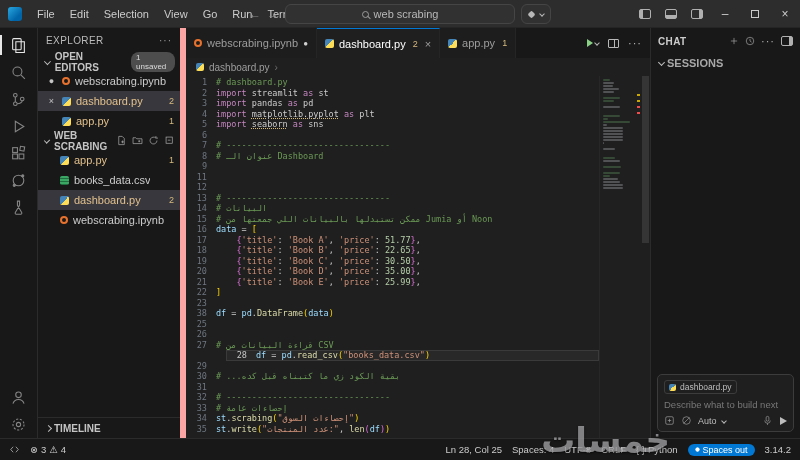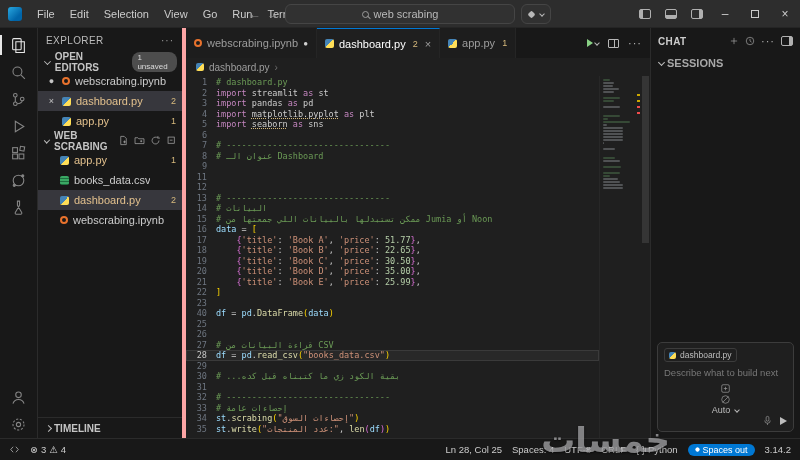--- a/index.html
+++ b/index.html
@@ -31,21 +31,21 @@
 
   
   .activitybar { width:38px; background:#181818; border-right:1px solid #2b2b2b; display:flex; flex-direction:column; align-items:center; padding-top:4px; flex:0 0 auto; }
   .act { width:38px; height:26px; display:flex; align-items:center; justify-content:center; color:#868686; position:relative; margin-bottom:1px; }
   .act.active { color:#e7e7e7; }
   .act.active::before { content:""; position:absolute; left:0; top:3px; bottom:3px; width:2px; background:#e7e7e7; }
   .act svg { width:17px; height:17px; }
   .act-spacer { flex:1; }
 
   
-  .sidebar { width:148px; background:#181818; border-right:4px solid #fca5a5; display:flex; flex-direction:column; flex:0 0 auto; min-height:0; }
+  .sidebar { width:148px; background:#181818; border-right:6px solid #fca5a5; display:flex; flex-direction:column; flex:0 0 auto; min-height:0; }
   .sb-title { height:24px; display:flex; align-items:center; padding:0 8px; font-size:10px; color:#bbbbbb; letter-spacing:.4px; flex:0 0 auto; }
   .sb-title .more { margin-left:auto; color:#9a9a9a; letter-spacing:1px; }
   .sec-hdr { height:19px; display:flex; align-items:center; font-size:10px; font-weight:bold; color:#c5c5c5; padding:0 5px; gap:2px; flex:0 0 auto; }
   .chev { display:inline-block; width:5px; height:5px; border-right:1.2px solid #bdbdbd; border-bottom:1.2px solid #bdbdbd; transform:rotate(45deg); margin:0 3px 1px 2px; }
   .chev.right { transform:rotate(-45deg); margin-bottom:0; }
   .pill { margin-left:5px; background:#4d4d4d; color:#dcdcdc; font-size:8px; font-weight:normal; border-radius:8px; padding:1px 5px; }
   .sec-actions { margin-left:auto; display:flex; gap:5px; color:#b0b0b0; }
   .sec-actions svg { width:11px; height:11px; }
   .row { display:flex; align-items:center; height:20px; padding:0 6px 0 8px; font-size:11px; color:#cccccc; gap:5px; }
   .row.active { background:#37373d; }
@@ -76,21 +76,21 @@
   .split::after { content:""; position:absolute; left:5px; top:0; bottom:0; width:1px; background:#b8b8b8; }
   .more-dots { letter-spacing:1px; }
   .breadcrumbs { height:18px; display:flex; align-items:center; gap:5px; font-size:10px; color:#9d9d9d; padding:0 10px; flex:0 0 auto; }
   .bc-sep { color:#6d6d6d; }
 
   .editor-body { flex:1; position:relative; overflow:hidden; display:flex; min-height:0; }
   .code-scroll { flex:1; overflow:hidden; padding-top:1px; font-family:"DejaVu Sans Mono","DejaVu Sans",monospace; }
   .code-line { display:flex; height:10.5px; line-height:10.5px; font-size:8.5px; white-space:pre; }
   .code-line .ln { width:30px; flex:0 0 auto; text-align:right; padding-right:9px; color:#6e7681; }
   .code-line .lt { white-space:pre; color:#cccccc; }
-  .code-line.current { background:rgba(255,255,255,.045); outline:1px solid #3a3a3a; outline-offset:-1px; }
+  .code-line.current { background:rgba(255,255,255,.045); outline:1px solid #3a3a3a; outline-offset:-1px;margin-left:40px; }
   .code-line.current .ln { color:#c6c6c6; }
   .tk-cm { color:#6a9955; } .tk-kw { color:#c586c0; } .tk-pl { color:#cccccc; }
   .tk-va { color:#9cdcfe; } .tk-fn { color:#dcdcaa; } .tk-st { color:#ce9178; }
   .tk-nu { color:#b5cea8; } .tk-b1 { color:#ffd700; } .tk-b2 { color:#da70d6; }
   .tk-ul { color:#cccccc; text-decoration:underline dotted #d7ba7d; text-underline-offset:1px; }
   .minimap { width:42px; flex:0 0 auto; padding:3px 2px 0 3px; border-left:1px solid rgba(255,255,255,.04); position:relative; }
   .mm-bar { height:2px; margin-bottom:1px; background:#9aa0a6; opacity:.4; border-radius:1px; }
   .ovr { position:absolute; right:1px; width:3px; height:2px; }
   .scrollcol { width:9px; flex:0 0 auto; position:relative; }
   .thumb { position:absolute; top:0; left:1px; right:1px; height:46%; background:rgba(121,121,121,.25); }
@@ -99,21 +99,21 @@
   .chat { width:150px; flex:0 0 auto; background:#181818; border-left:1px solid #2b2b2b; display:flex; flex-direction:column; min-height:0; }
   .chat-hdr { height:26px; display:flex; align-items:center; padding:0 7px; gap:4px; flex:0 0 auto; }
   .chat-title { font-size:10px; font-weight:bold; color:#cccccc; letter-spacing:.4px; }
   .chat-icons { margin-left:auto; display:flex; align-items:center; gap:6px; color:#b0b0b0; }
   .chat-icons svg { width:10px; height:10px; }
   .sessions-hdr { height:18px; display:flex; align-items:center; font-size:11px; font-weight:bold; color:#a8a8a8; padding:0 6px; flex:0 0 auto; }
   .chat-space { flex:1; }
   .chat-inputbox { margin:6px; border:1px solid #3c3c3c; border-radius:5px; background:#1f1f1f; padding:5px 6px; display:flex; flex-direction:column; gap:5px; }
   .ctx-chip { display:inline-flex; align-items:center; gap:4px; border:1px solid #3c3c3c; border-radius:3px; padding:1px 4px; font-size:8.5px; color:#bdbdbd; width:max-content; max-width:100%; }
   .chat-ph { font-size:9.5px; color:#787878; }
-  .chat-ctrls { display:flex; align-items:center; color:#9d9d9d;flex-direction:column; }
+  .chat-ctrls { display:flex; align-items:center; gap:6px; color:#9d9d9d; }
   .chat-ctrls svg { width:11px; height:11px; }
   .auto-dd { display:flex; align-items:center; gap:3px; font-size:9px; color:#bdbdbd; }
   .ctrl-right { margin-left:auto; display:flex; align-items:center; gap:7px; }
   .send-tri { width:0; height:0; border-top:4px solid transparent; border-bottom:4px solid transparent; border-left:7px solid #bdbdbd; }
 
   
   .statusbar { height:22px; background:#181818; border-top:1px solid #2b2b2b; display:flex; align-items:center; font-size:9.5px; color:#cccccc; padding:0 4px; flex:0 0 auto; }
   .st-item { padding:0 5px; display:flex; align-items:center; gap:3px; height:100%; }
   .st-spacer { flex:1; }
   .signed-pill { background:#0078d4; color:#ffffff; border-radius:9px; padding:1px 7px; font-size:9px; display:flex; align-items:center; gap:3px; }
@@ -355,21 +355,21 @@
             <div class="code-line"><span class="ln">14</span><span class="lt"><span class="tk-cm"># البيانات</span></span></div>
             <div class="code-line"><span class="ln">15</span><span class="lt"><span class="tk-cm"># ممكن تستبدلها بالبيانات اللي جمعتها من Jumia أو Noon</span></span></div>
             <div class="code-line"><span class="ln">16</span><span class="lt"><span class="tk-va">data</span><span class="tk-pl"> = </span><span class="tk-b1">[</span></span></div>
             <div class="code-line"><span class="ln">17</span><span class="lt"><span class="tk-pl">    </span><span class="tk-b2">{</span><span class="tk-st">'title'</span><span class="tk-pl">: </span><span class="tk-st">'Book A'</span><span class="tk-pl">, </span><span class="tk-st">'price'</span><span class="tk-pl">: </span><span class="tk-nu">51.77</span><span class="tk-b2">}</span><span class="tk-pl">,</span></span></div>
             <div class="code-line"><span class="ln">18</span><span class="lt"><span class="tk-pl">    </span><span class="tk-b2">{</span><span class="tk-st">'title'</span><span class="tk-pl">: </span><span class="tk-st">'Book B'</span><span class="tk-pl">, </span><span class="tk-st">'price'</span><span class="tk-pl">: </span><span class="tk-nu">22.65</span><span class="tk-b2">}</span><span class="tk-pl">,</span></span></div>
             <div class="code-line"><span class="ln">19</span><span class="lt"><span class="tk-pl">    </span><span class="tk-b2">{</span><span class="tk-st">'title'</span><span class="tk-pl">: </span><span class="tk-st">'Book C'</span><span class="tk-pl">, </span><span class="tk-st">'price'</span><span class="tk-pl">: </span><span class="tk-nu">30.50</span><span class="tk-b2">}</span><span class="tk-pl">,</span></span></div>
             <div class="code-line"><span class="ln">20</span><span class="lt"><span class="tk-pl">    </span><span class="tk-b2">{</span><span class="tk-st">'title'</span><span class="tk-pl">: </span><span class="tk-st">'Book D'</span><span class="tk-pl">, </span><span class="tk-st">'price'</span><span class="tk-pl">: </span><span class="tk-nu">35.00</span><span class="tk-b2">}</span><span class="tk-pl">,</span></span></div>
             <div class="code-line"><span class="ln">21</span><span class="lt"><span class="tk-pl">    </span><span class="tk-b2">{</span><span class="tk-st">'title'</span><span class="tk-pl">: </span><span class="tk-st">'Book E'</span><span class="tk-pl">, </span><span class="tk-st">'price'</span><span class="tk-pl">: </span><span class="tk-nu">25.99</span><span class="tk-b2">}</span><span class="tk-pl">,</span></span></div>
             <div class="code-line"><span class="ln">22</span><span class="lt"><span class="tk-b1">]</span></span></div>
             <div class="code-line"><span class="ln">23</span><span class="lt"></span></div>
-            <div class="code-line"><span class="ln">40</span><span class="lt"><span class="tk-va">df</span><span class="tk-pl"> = </span><span class="tk-va">pd</span><span class="tk-pl">.</span><span class="tk-fn">DataFrame</span><span class="tk-b1">(</span><span class="tk-va">data</span><span class="tk-b1">)</span></span></div>
+            <div class="code-line"><span class="ln">38</span><span class="lt"><span class="tk-va">df</span><span class="tk-pl"> = </span><span class="tk-va">pd</span><span class="tk-pl">.</span><span class="tk-fn">DataFrame</span><span class="tk-b1">(</span><span class="tk-va">data</span><span class="tk-b1">)</span></span></div>
             <div class="code-line"><span class="ln">25</span><span class="lt"></span></div>
             <div class="code-line"><span class="ln">26</span><span class="lt"></span></div>
             <div class="code-line"><span class="ln">27</span><span class="lt"><span class="tk-cm"># قراءة البيانات من CSV</span></span></div>
             <div class="code-line current"><span class="ln">28</span><span class="lt"><span class="tk-va">df</span><span class="tk-pl"> = </span><span class="tk-va">pd</span><span class="tk-pl">.</span><span class="tk-fn">read_csv</span><span class="tk-b1">(</span><span class="tk-st">"books_data.csv"</span><span class="tk-b1">)</span></span></div>
             <div class="code-line"><span class="ln">29</span><span class="lt"></span></div>
             <div class="code-line"><span class="ln">30</span><span class="lt"><span class="tk-cm"># ...بقية الكود زي ما كتبناه قبل كده</span></span></div>
             <div class="code-line"><span class="ln">31</span><span class="lt"></span></div>
             <div class="code-line"><span class="ln">32</span><span class="lt"><span class="tk-cm"># --------------------------------</span></span></div>
             <div class="code-line"><span class="ln">33</span><span class="lt"><span class="tk-cm"># إحصاءات عامة</span></span></div>
             <div class="code-line"><span class="ln">34</span><span class="lt"><span class="tk-va">st</span><span class="tk-pl">.</span><span class="tk-fn">scrabing</span><span class="tk-b1">(</span><span class="tk-st">"إحصاءات السوق"</span><span class="tk-b1">)</span></span></div>

